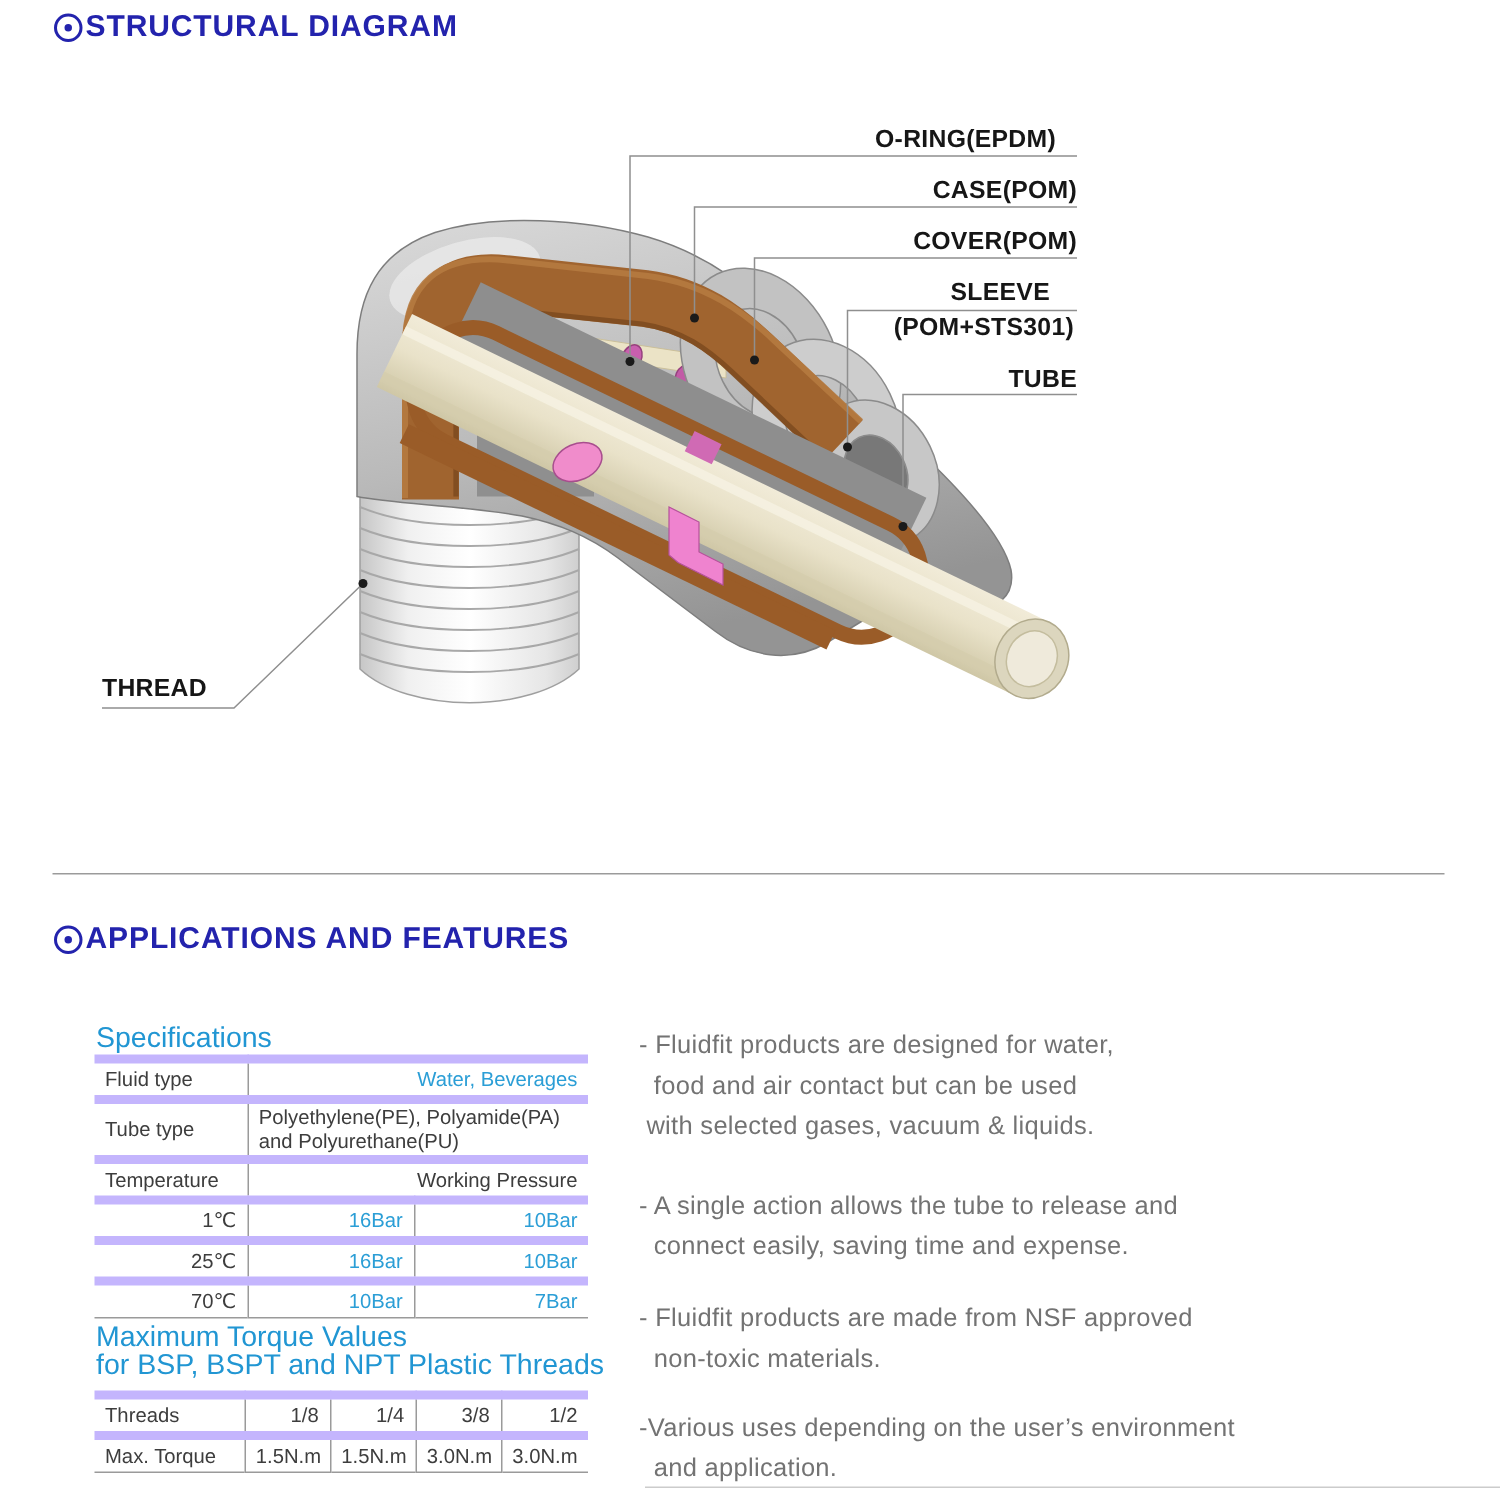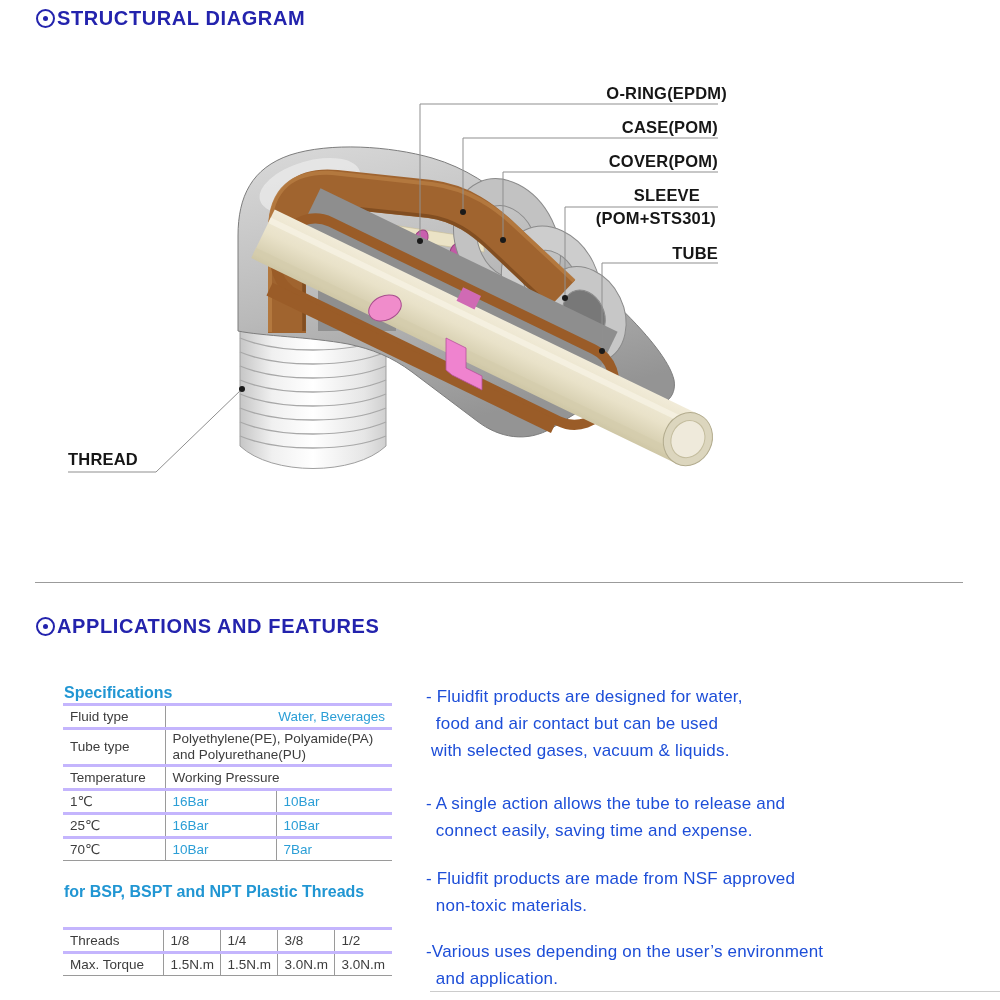--- a/index.html
+++ b/index.html
@@ -13,31 +13,31 @@
             display:inline-flex;align-items:center;justify-content:center;flex:0 0 auto;}
   .bullseye .dot{width:5px;height:5px;background:#2323ad;border-radius:50%;}
   
   .part-label{position:absolute;color:#161616;font-size:16.5px;font-weight:bold;
               letter-spacing:0.2px;white-space:nowrap;}
   .part-label.right{text-align:right;}
   
   .divider{position:absolute;height:0;border-top:1.5px solid #9b9b9b;}
   .divider.faint{border-top:1px solid #cccccc;}
   
-  .tbl-title{color:#2196d3;font-weight:bold;font-size:16px;line-height:19px;}
+  .tbl-title{color:#2196d3;font-weight:normal;font-size:19px;line-height:19px;}
   table.spec{border-collapse:collapse;table-layout:fixed;width:329px;
              font-size:13.5px;color:#3d3d3d;border-bottom:1px solid #9a9a9a;}
-  table.spec tr{border-top:3px solid #c4b5fd;}
+  table.spec tr{border-top:6px solid #c4b5fd;}
   table.spec td{padding:1px 7px;height:19px;line-height:16px;vertical-align:middle;}
   td.vl{border-left:1px solid #9a9a9a;}
-  td.ctr{text-align:left;}
+  td.ctr{text-align:right;}
   .blue{color:#2b9ed6;text-align:right;}
   .prewrap{white-space:pre-wrap;}
   
-  .feature{position:absolute;left:426px;width:540px;color:#1d4ed8;font-size:17px;
+  .feature{position:absolute;left:426px;width:540px;color:#737373;font-size:17px;
            line-height:27px;letter-spacing:0.2px;white-space:pre-wrap;}
 </style>
 </head>
 <body>
 
 <div class="page">
 
   <div class="abs sec-header" style="left:36px;top:7px;">
     <span class="bullseye">
         <span class="dot"></span>
@@ -136,21 +136,21 @@
     <g fill="#1a1a1a">
       <circle cx="420" cy="241" r="3"></circle>
         <circle cx="463" cy="212" r="3"></circle>
       <circle cx="503" cy="240" r="3"></circle>
         <circle cx="565" cy="298" r="3"></circle>
       <circle cx="602" cy="351" r="3"></circle>
         <circle cx="242" cy="389" r="3"></circle>
     </g>
   </svg>
 
-  <div class="part-label right" style="right:273px;top:84px;">O-RING(EPDM)</div>
+  <div class="part-label right" style="right:296px;top:84px;">O-RING(EPDM)</div>
   <div class="part-label right" style="right:282px;top:118px;text-align:right;">CASE(POM)</div>
   <div class="part-label right" style="right:282px;top:152px;">COVER(POM)</div>
   <div class="part-label right" style="right:300px;top:186px;">SLEEVE</div>
   <div class="part-label right" style="right:284px;top:209px;">(POM+STS301)</div>
   <div class="part-label right" style="right:282px;top:244px;">TUBE</div>
   <div class="part-label" style="left:68px;top:450px;">THREAD</div>
 
   <div class="divider" style="left:35px;top:582px;width:928px;"></div>
 
   <div class="abs sec-header" style="left:36px;top:615px;">
@@ -193,20 +193,21 @@
     </tr>
     <tr>
       <td class="ctr">70℃</td>
       <td class="vl ctr blue">10Bar</td>
       <td class="vl ctr blue">7Bar</td>
     </tr>
   </tbody>
     </table>
 
   <div class="abs tbl-title" style="left:64px;top:882px;">
+    <div>Maximum Torque Values</div>
     <div>for BSP, BSPT and NPT Plastic Threads</div>
   </div>
   <table class="spec abs" style="left:63px;top:927px;">
     <colgroup>
         <col style="width:100px">
         <col style="width:57px">
         <col style="width:57px">
         <col style="width:57px">
         <col style="width:58px">
       </colgroup>

